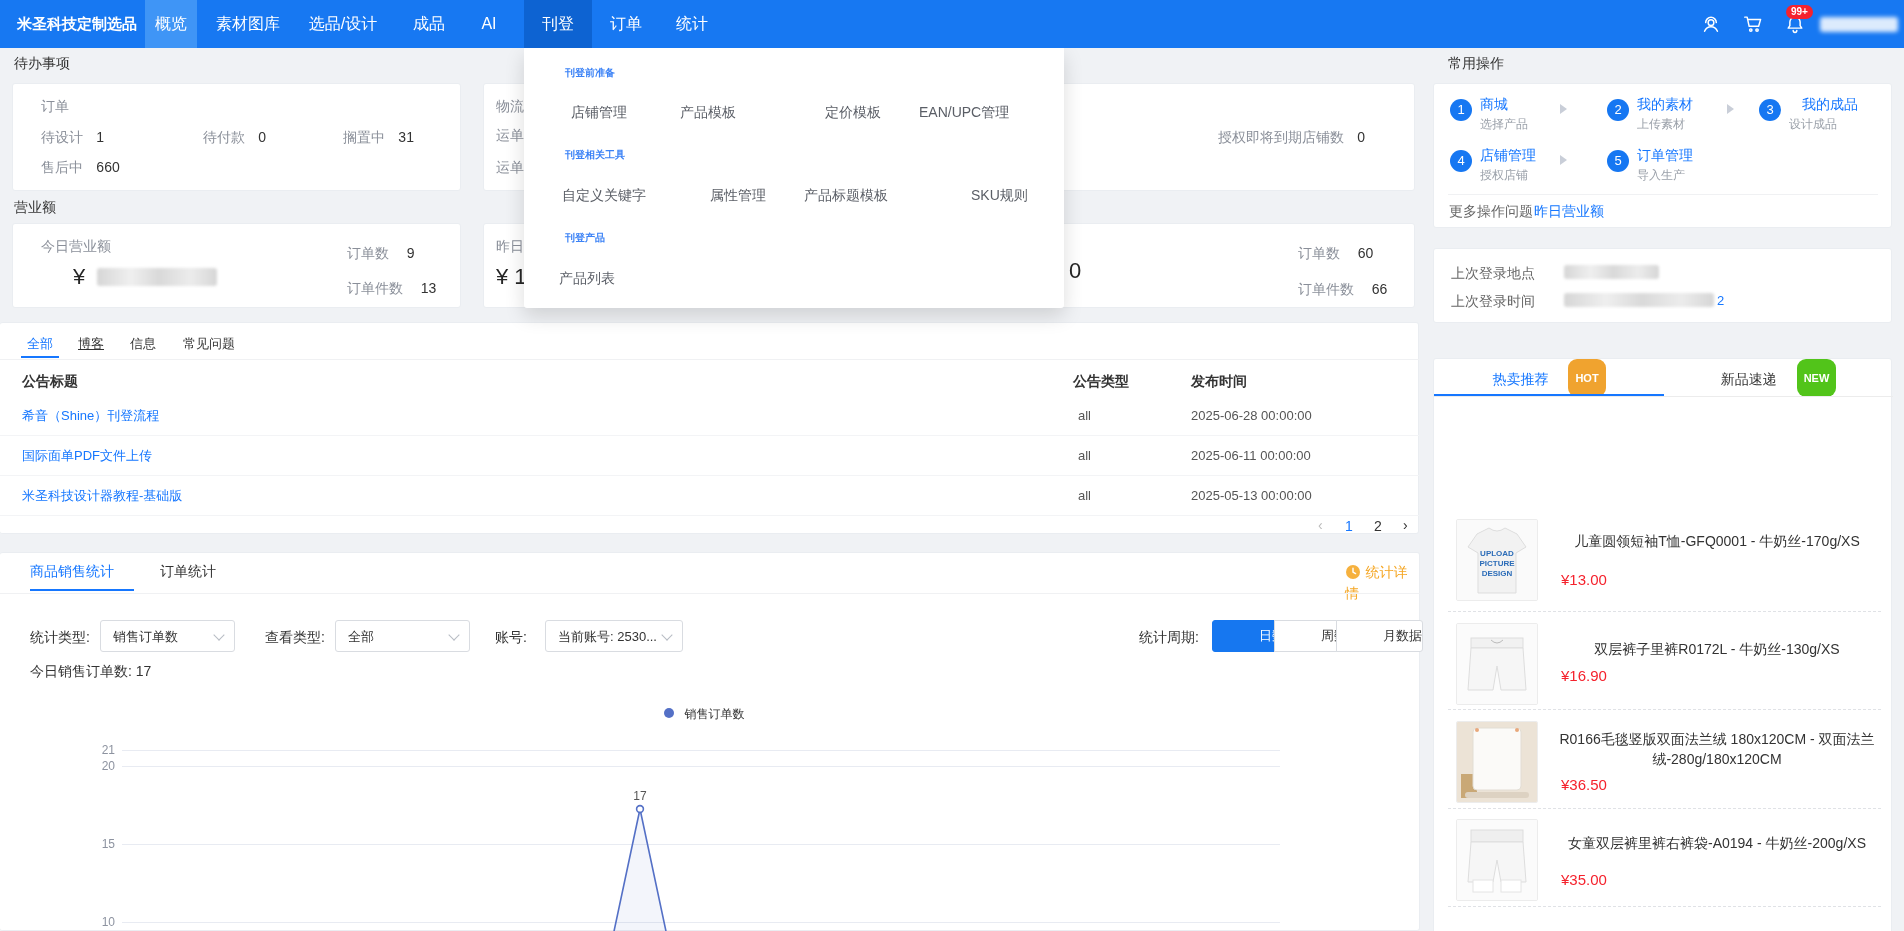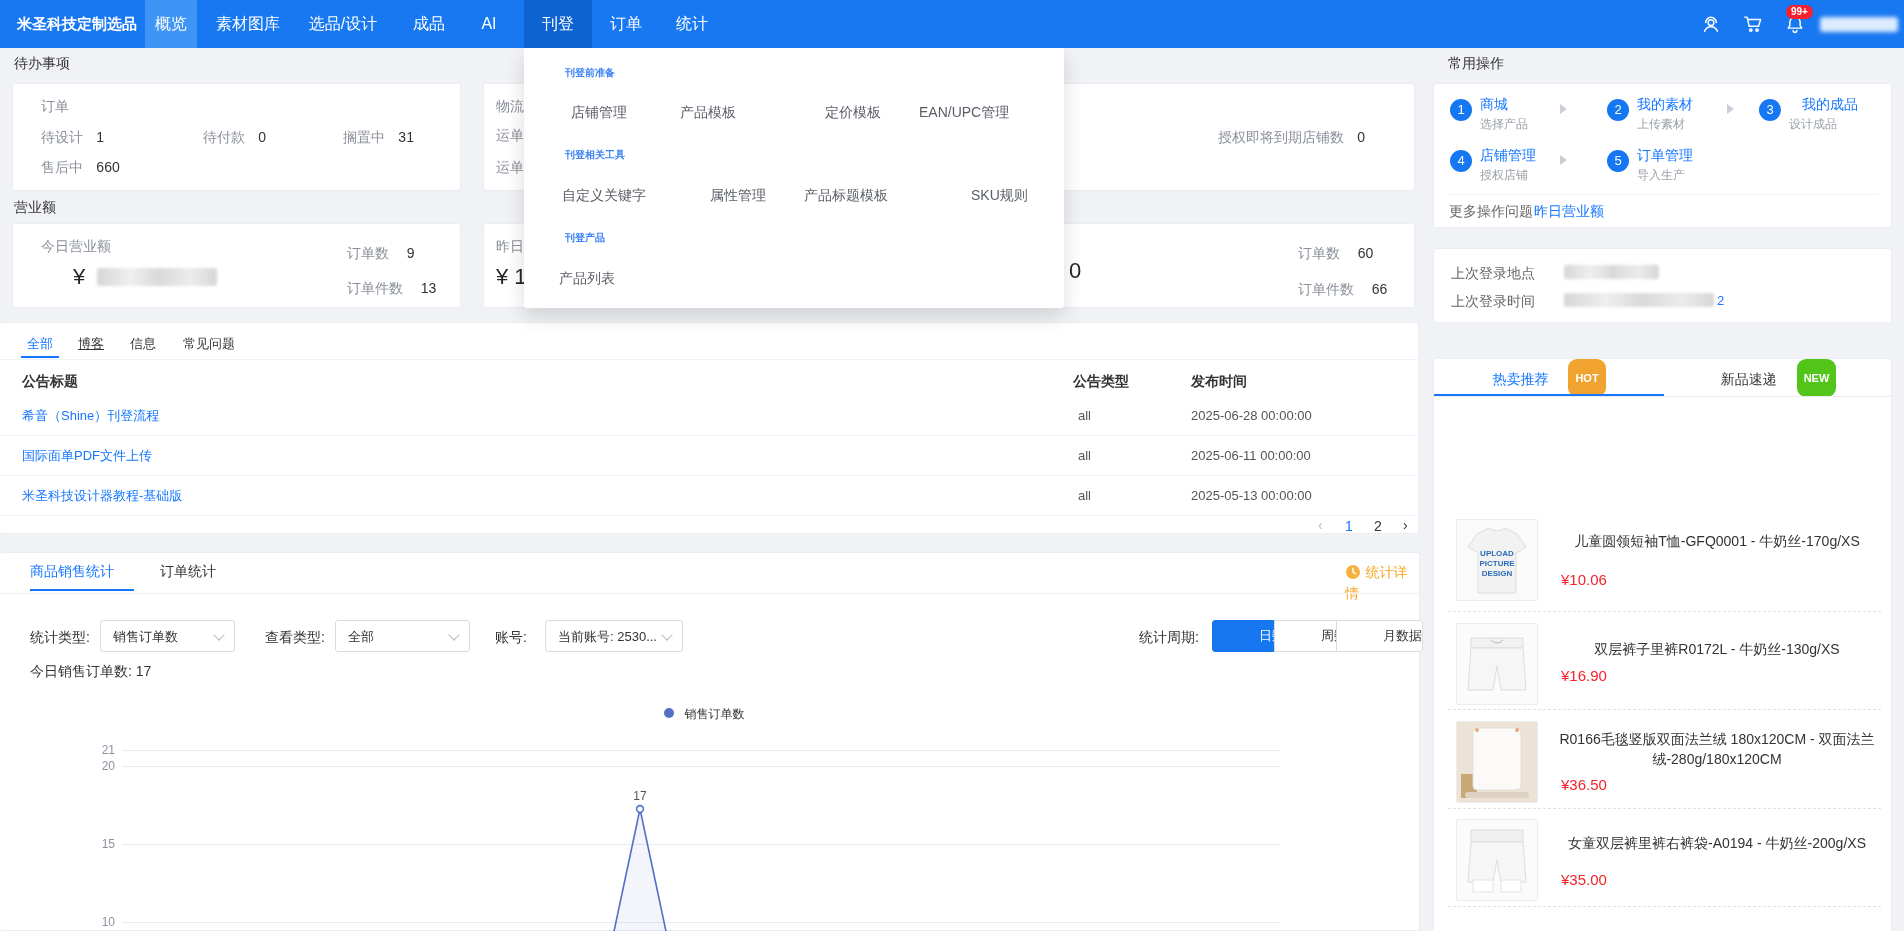--- a/index.html
+++ b/index.html
@@ -350,21 +350,21 @@
       <div class="prod-img">
         <svg width="80" height="80" viewBox="0 0 80 80">
           <rect width="80" height="80" fill="#fafafa"></rect>
           <path d="M20 14 L32 8 Q40 14 48 8 L60 14 L69 27 L59 33 L59 73 L21 73 L21 33 L11 27 Z" fill="#f2f2f2" stroke="#ddd"></path>
           <text x="40" y="36" text-anchor="middle" font-size="8" font-weight="bold" fill="#2b6cb8" font-family="Liberation Sans, sans-serif">UPLOAD</text>
           <text x="40" y="46" text-anchor="middle" font-size="8" font-weight="bold" fill="#2b6cb8" font-family="Liberation Sans, sans-serif">PICTURE</text>
           <text x="40" y="56" text-anchor="middle" font-size="8" font-weight="bold" fill="#2b6cb8" font-family="Liberation Sans, sans-serif">DESIGN</text>
         </svg>
       </div>
       <div class="p-title" style="top:16px;">儿童圆领短袖T恤-GFQ0001 - 牛奶丝-170g/XS</div>
-      <div class="p-price" style="top:56px;">¥10.06</div>
+      <div class="p-price" style="top:56px;">¥13.00</div>
     </div>
     <div class="dash" style="top:350px;"></div>
 
     <div class="prod" style="top:260px;">
       <div class="prod-img">
         <svg width="80" height="80" viewBox="0 0 80 80">
           <rect width="80" height="80" fill="#fbfbfb"></rect>
           <rect x="14" y="14" width="52" height="10" fill="#f1f1f1" stroke="#ddd"></rect>
           <path d="M14 24 L11 66 L36 66 L40 42 L44 66 L69 66 L66 24 Z" fill="#f6f6f6" stroke="#ddd"></path>
           <path d="M34 16 q6 6 12 0" fill="none" stroke="#bbb"></path>

